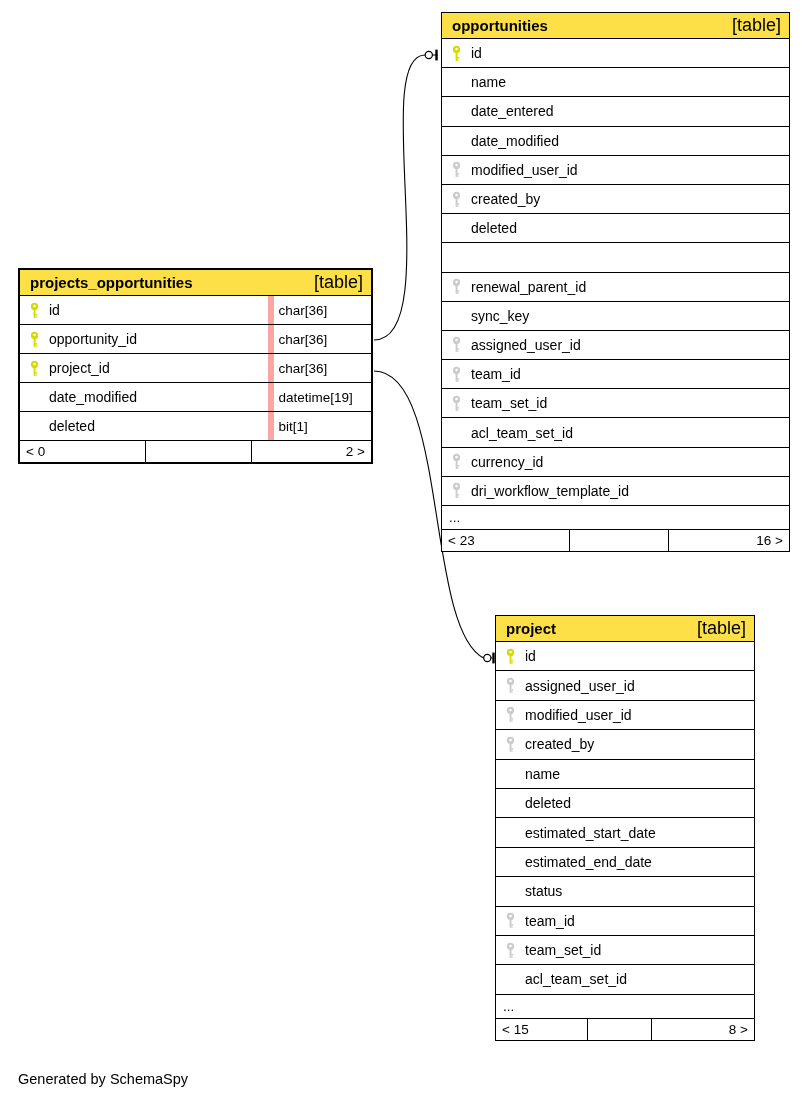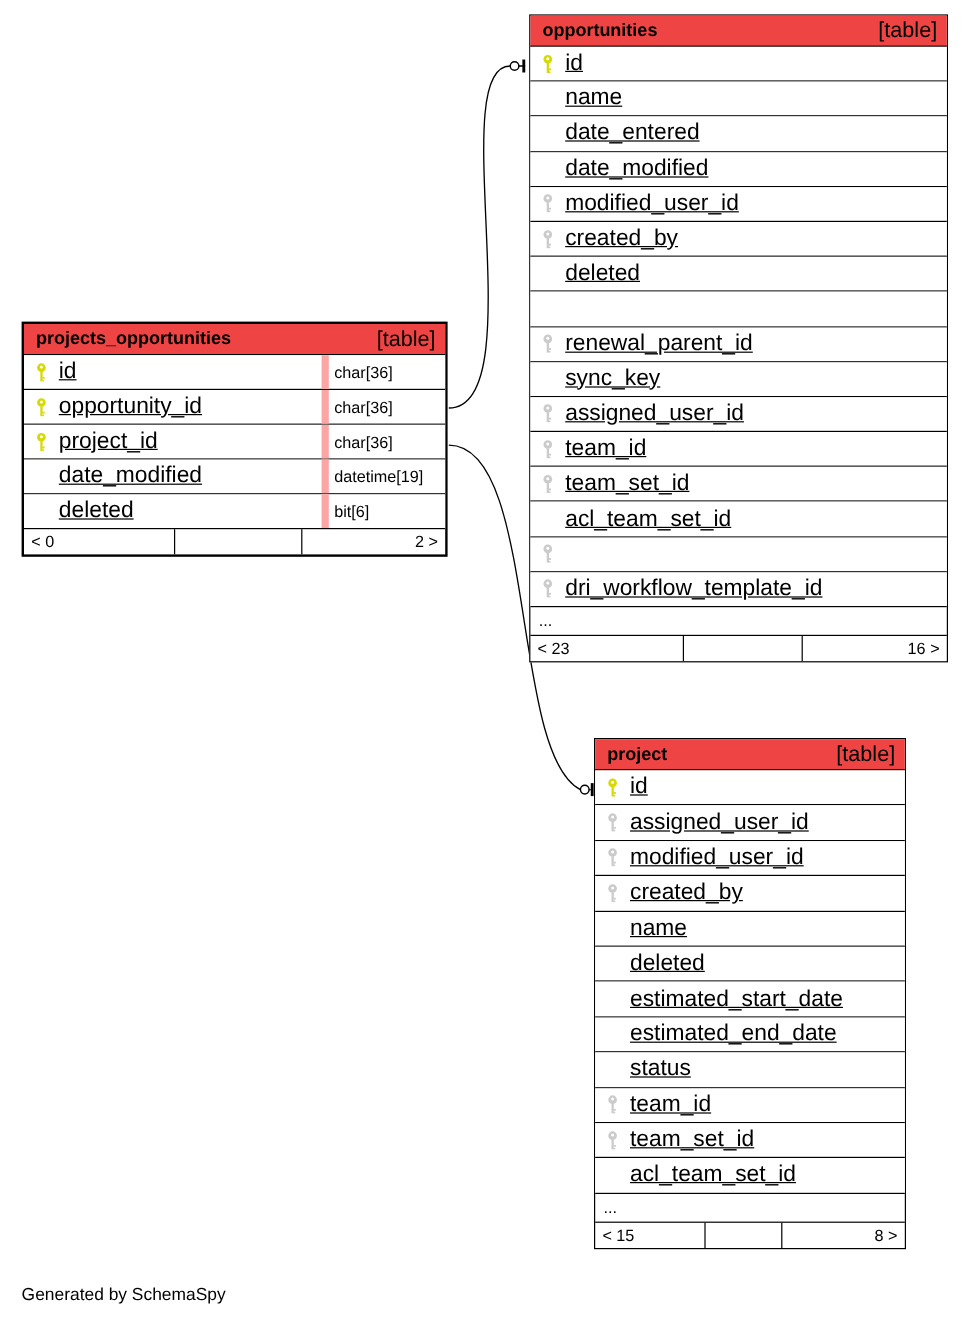--- a/index.html
+++ b/index.html
@@ -10,32 +10,32 @@
   .connectors{position:absolute;left:0;top:0;pointer-events:none;}
   .connectors path{fill:none;stroke:#000;stroke-width:1.1px;}
   .connectors circle{fill:#fff;stroke:#000;stroke-width:1.2px;}
   .connectors rect{fill:#000;}
 
   .stable{position:absolute;background:#fff;border:1.5px solid #000;box-sizing:border-box;}
   #tbl-opportunities{left:441px;top:12px;width:349px;}
   #tbl-projects_opportunities{left:18px;top:268px;width:355px;border-width:2.5px;}
   #tbl-project{left:495px;top:615px;width:260px;}
 
-  .thead{box-sizing:border-box;height:26px;background:#ef4444;border-bottom:1.2px solid #000;
+  .thead{box-sizing:border-box;height:26px;background:#fde047;border-bottom:1.2px solid #000;
          display:flex;align-items:center;padding:0 8px 0 10px;}
   .tname{font-weight:bold;font-size:15px;flex:1;white-space:nowrap;}
   .tbadge{font-size:18px;font-weight:normal;}
 
   .trow{box-sizing:border-box;border-bottom:1px solid #000;display:flex;align-items:center;background:#fff;}
   #tbl-opportunities .trow{height:29.2px;}
   #tbl-projects_opportunities .trow{height:29px;}
   #tbl-project .trow{height:29.4px;}
 
   .kicon{flex:0 0 13px;width:13px;height:17px;margin:0 8px 0 8px;display:flex;align-items:center;justify-content:center;}
-  .cname{font-size:19px;white-space:nowrap;flex:1;text-decoration:underline;}
+  .cname{font-size:14px;white-space:nowrap;flex:1;}
   .ctype{box-sizing:border-box;flex:0 0 103.5px;align-self:stretch;border-left:6px solid #fca5a5;
          display:flex;align-items:center;padding-left:5px;font-size:13.5px;white-space:nowrap;}
 
   .tellipsis{box-sizing:border-box;height:24px;border-bottom:1px solid #000;display:flex;
              align-items:center;padding-left:7px;font-size:13.5px;}
 
   .tfoot{display:flex;align-items:stretch;font-size:13.5px;}
   #tbl-opportunities .tfoot{height:20.8px;}
   #tbl-projects_opportunities .tfoot{height:21px;}
   #tbl-project .tfoot{height:21.8px;}
@@ -186,20 +186,21 @@
       <div class="trow">
         <span class="kicon">
           <svg width="11" height="17" viewBox="0 0 11 17">
             <circle cx="5.5" cy="4.4" r="3.6" fill="#cbcbcb"></circle>
             <circle cx="5.5" cy="3.9" r="1.25" fill="#ffffff"></circle>
             <rect x="4.6" y="7.6" width="1.9" height="8.2" fill="#cbcbcb"></rect>
             <rect x="6.4" y="12.1" width="1.8" height="1.5" fill="#cbcbcb"></rect>
             <rect x="6.4" y="14.5" width="1.3" height="1.3" fill="#cbcbcb"></rect>
           </svg>
         </span>
+        <span class="cname">currency_id</span>
       </div>
       <div class="trow">
         <span class="kicon">
           <svg width="11" height="17" viewBox="0 0 11 17">
             <circle cx="5.5" cy="4.4" r="3.6" fill="#cbcbcb"></circle>
             <circle cx="5.5" cy="3.9" r="1.25" fill="#ffffff"></circle>
             <rect x="4.6" y="7.6" width="1.9" height="8.2" fill="#cbcbcb"></rect>
             <rect x="6.4" y="12.1" width="1.8" height="1.5" fill="#cbcbcb"></rect>
             <rect x="6.4" y="14.5" width="1.3" height="1.3" fill="#cbcbcb"></rect>
           </svg>
@@ -259,21 +260,21 @@
         <span class="ctype">char[36]</span>
       </div>
       <div class="trow">
         <span class="kicon"></span>
         <span class="cname">date_modified</span>
         <span class="ctype">datetime[19]</span>
       </div>
       <div class="trow">
         <span class="kicon"></span>
         <span class="cname">deleted</span>
-        <span class="ctype">bit[6]</span>
+        <span class="ctype">bit[1]</span>
       </div>
       <div class="tfoot">
         <span class="fcell f-left">&lt; 0</span>
         <span class="fcell f-mid"></span>
         <span class="fcell f-right">2 &gt;</span>
       </div>
     </div>
 
   <div class="stable" id="tbl-project">
       <div class="thead">

